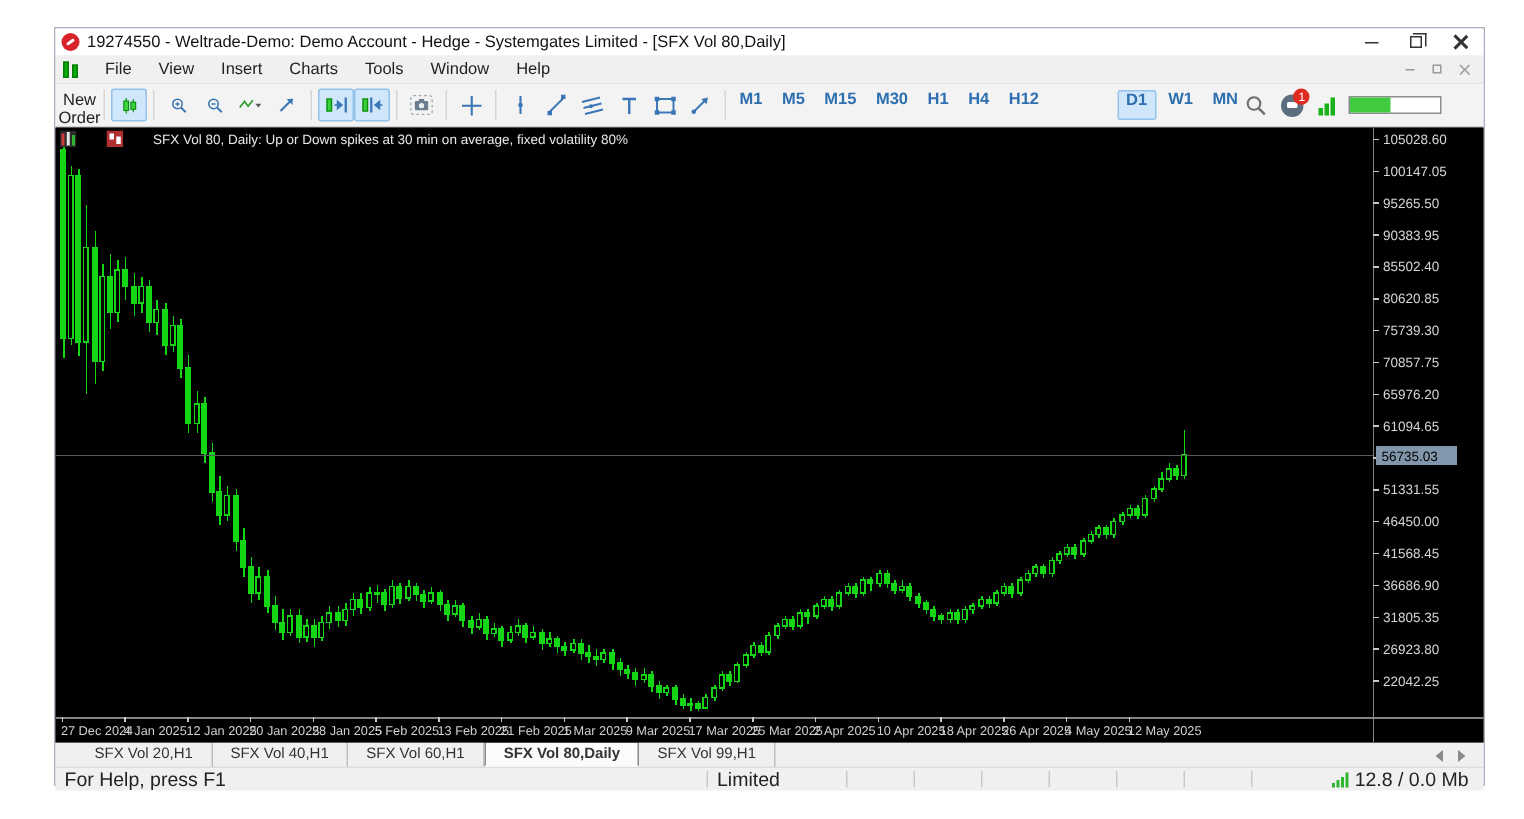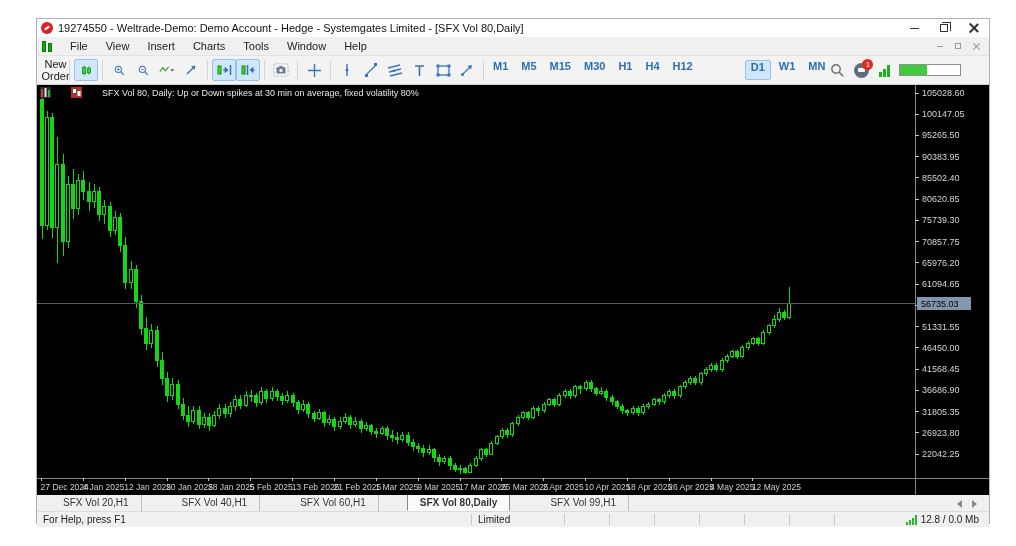--- a/index.html
+++ b/index.html
@@ -64,21 +64,21 @@
   
   .tabbar { height:17px; background:#f0f0f0; display:flex; align-items:flex-end; padding-left:14px; font-size:10px; color:#333; border-bottom:1px solid #dcdcdc; }
   .tab { padding:2px 12px 2px; border-right:1px solid #bfbfbf; line-height:12px; height:16px; }
   .tab.active { background:#fbfbfb; border:1px solid #8a8a8a; border-bottom:1px solid #fbfbfb; font-weight:bold; height:17px; }
   .tab-arrows { margin-left:auto; display:flex; gap:10px; padding:0 12px 3px 0; }
   .arr { width:0; height:0; border-top:4px solid transparent; border-bottom:4px solid transparent; }
   .arr.left { border-right:5px solid #8a8a8a; }
   .arr.right { border-left:5px solid #8a8a8a; }
 
   
-  .statusbar { height:15px; background:#f0f0f0; display:flex; align-items:center; font-size:10px; color:#222; }
+  .statusbar { height:15px; background:#f0f0f0; display:flex; align-items:center; font-size:13px; color:#222; }
   .sb-cell { padding:0 6px; white-space:nowrap; height:100%; display:flex; align-items:center; }
   .sb-help { flex:1 1 auto; }
   .sb-profile { width:92px; flex:0 0 92px; }
   .sb-empty { width:44px; flex:0 0 44px; }
   .sb-div { width:1px; height:11px; background:#c9c9c9; flex:0 0 1px; }
   .sb-traffic { flex:0 0 110px; gap:4px; justify-content:flex-end; padding-right:10px; }
   .sig { display:flex; align-items:flex-end; gap:1px; height:10px; }
   .sig i { width:2px; background:#2fb52f; display:block; }
   .sig i:nth-child(1){height:3px;} .sig i:nth-child(2){height:5px;} .sig i:nth-child(3){height:7px;} .sig i:nth-child(4){height:10px;}
 
@@ -127,21 +127,21 @@
         <span class="mdi-btn">
             <i class="m-restore"></i>
           </span>
         <span class="mdi-btn">
             <i class="m-close"></i>
           </span>
       </div>
     </div>
 
     <div class="toolbar">
-      <button class="tbtn neworder" style="background:none;">
+      <button class="tbtn neworder" style="background:none;flex-direction:column;">
         <svg class="mini-icon" width="13" height="13" viewBox="0 0 13 13">
             <rect x="1" y="1" width="11" height="11" rx="2" fill="none" stroke="#3a76b5" stroke-width="1.3"></rect>
             <path d="M6.5 3.5v6M3.5 6.5h6" stroke="#3a76b5" stroke-width="1.3"></path>
           </svg>
         <span>New Order</span>
       </button>
       <span class="tsep"></span>
       <button class="tbtn active">
         <svg class="mini-icon" width="14" height="14" viewBox="0 0 14 14">
             <line x1="4" y1="0.5" x2="4" y2="13.5" stroke="#0b940b"></line>
@@ -659,21 +659,21 @@
           <line x1="632.2" y1="393" x2="632.2" y2="396" stroke="#c8c8c8" shape-rendering="crispEdges"></line>
           <text x="631.2" y="405" fill="#cfcfcf" font-size="8.5" font-family="Liberation Sans, sans-serif">26 Apr 2025</text>
           <line x1="674.0400000000001" y1="393" x2="674.0400000000001" y2="396" stroke="#c8c8c8" shape-rendering="crispEdges"></line>
           <text x="673.0400000000001" y="405" fill="#cfcfcf" font-size="8.5" font-family="Liberation Sans, sans-serif">4 May 2025</text>
           <line x1="715.8800000000001" y1="393" x2="715.8800000000001" y2="396" stroke="#c8c8c8" shape-rendering="crispEdges"></line>
           <text x="714.8800000000001" y="405" fill="#cfcfcf" font-size="8.5" font-family="Liberation Sans, sans-serif">12 May 2025</text>
         </svg>
     </div>
 
     <div class="tabbar">
-      <div id="tabs" style="display:flex;align-items:flex-end;gap:28px;">
+      <div id="tabs" style="display:flex;align-items:flex-end;">
           <div class="tab">SFX Vol 20,H1</div>
           <div class="tab">SFX Vol 40,H1</div>
           <div class="tab">SFX Vol 60,H1</div>
           <div class="tab active">SFX Vol 80,Daily</div>
           <div class="tab">SFX Vol 99,H1</div>
         </div>
       <div class="tab-arrows">
         <span class="arr left"></span>
         <span class="arr right"></span>
       </div>

